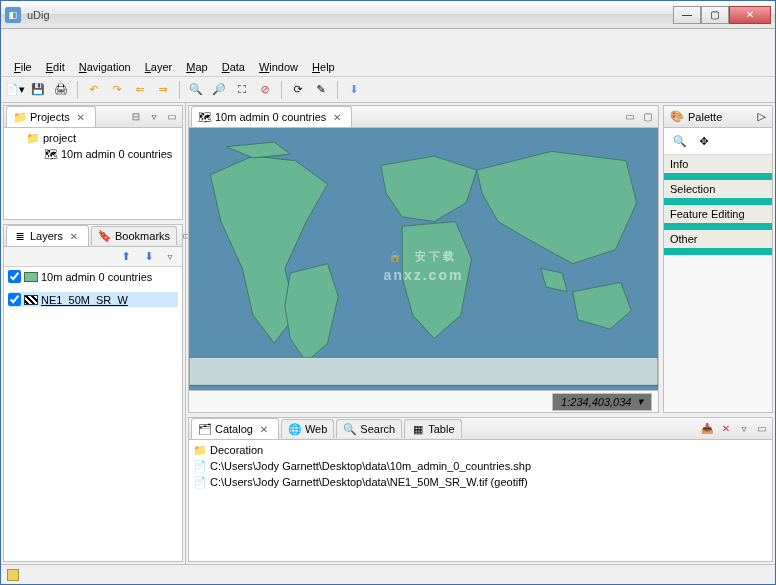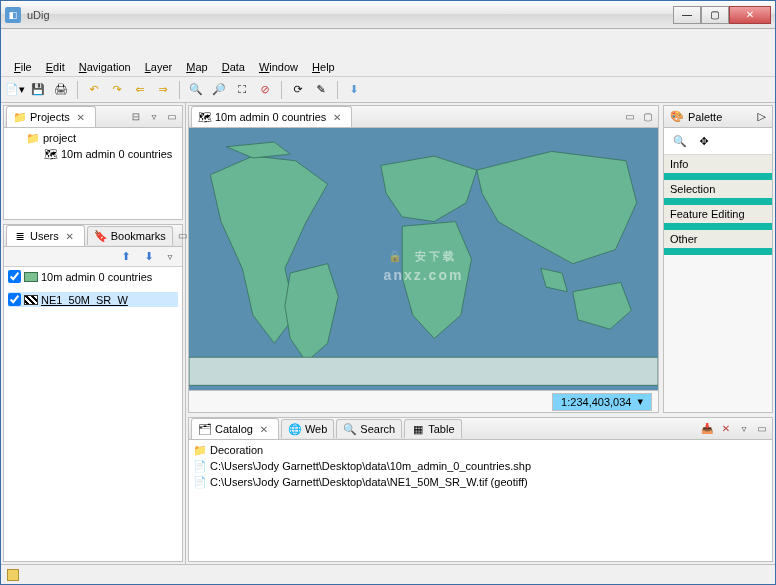--- a/index.html
+++ b/index.html
@@ -33,21 +33,21 @@
 .tree-indent2 { padding-left: 36px; }
 .layer-row { display: flex; align-items: center; gap: 3px; padding: 1px 0; }
 .layer-row input[type=checkbox] { margin: 0; width: 13px; height: 13px; }
 .selected { background: #cde8ff; margin-top: 8px; }
 .map-area { flex: 1; display: flex; min-height: 0; }
 .map-editor { flex: 1; display: flex; flex-direction: column; border: 1px solid #c0c0c0; margin: 2px; background: #fff; }
 .editor-tabs { height: 22px; background: linear-gradient(#f7f7f7,#e6e6e6); border-bottom: 1px solid #c0c0c0; display: flex; align-items: center; padding: 0 2px; }
 .map-canvas { flex: 1; position: relative; background: #0f766e; overflow: hidden; }
 .map-canvas svg { width: 100%; height: 100%; display: block; }
 .statusline { height: 22px; border-top: 1px solid #c0c0c0; background: #f7f7f7; display: flex; align-items: center; justify-content: flex-end; padding: 0 6px; gap: 6px; }
-.scale-box, .crs-box { border: 1px solid #c0c0c0; background: #7dd3fc; padding: 1px 8px; height: 18px; display: inline-flex; align-items: center; }
+.scale-box, .crs-box { border: 1px solid #c0c0c0; background: #737373; padding: 1px 8px; height: 18px; display: inline-flex; align-items: center; font-style: italic; }
 .palette { width: 110px; border: 1px solid #c0c0c0; margin: 2px; background: #f7f7f7; display: flex; flex-direction: column; }
 .palette-head { height: 22px; background: linear-gradient(#f7f7f7,#e6e6e6); border-bottom: 1px solid #c0c0c0; display: flex; align-items: center; padding: 0 6px; font-weight: normal; }
 .palette-row { border-bottom: 7px solid #14b8a6; padding: 3px 6px; background: #ecebe4; }
 .palette-tools { padding: 3px 6px; display: flex; gap: 4px; background: #fff; border-bottom: 1px solid #d8d8d8; }
 .bottom-panel { height: 145px; }
 .catalog-body .tree-item { padding: 1px 0; }
 .bottom-bar { height: 20px; border-top: 1px solid #c0c0c0; background: #f0f0f0; display: flex; align-items: center; padding: 0 6px; }
 .ico { width: 14px; height: 14px; display: inline-flex; align-items: center; justify-content: center; }
 .watermark { position: absolute; top: 50%; left: 50%; transform: translate(-50%,-50%); color: rgba(255,255,255,0.5); font-size: 28px; font-weight: bold; pointer-events: none; text-align: center; letter-spacing: 3px; }
 .watermark small { display:block; font-size: 14px; letter-spacing: 2px; }
@@ -126,21 +126,21 @@
             <span class="ico">🗺</span>
             <span>10m admin 0 countries</span>
           </div>
         </div>
       </div>
 
       <div class="view" style="flex:1">
         <div class="view-tabs">
           <span class="tab">
             <span class="ico">≣</span>
-            <span>Users</span>
+            <span>Layers</span>
             <span class="vt-btn">✕</span>
           </span>
           <span class="tab inactive">
             <span class="ico">🔖</span>
             <span>Bookmarks</span>
           </span>
           <div class="view-toolbar">
             <span class="vt-btn">▭</span>
           </div>
         </div>

